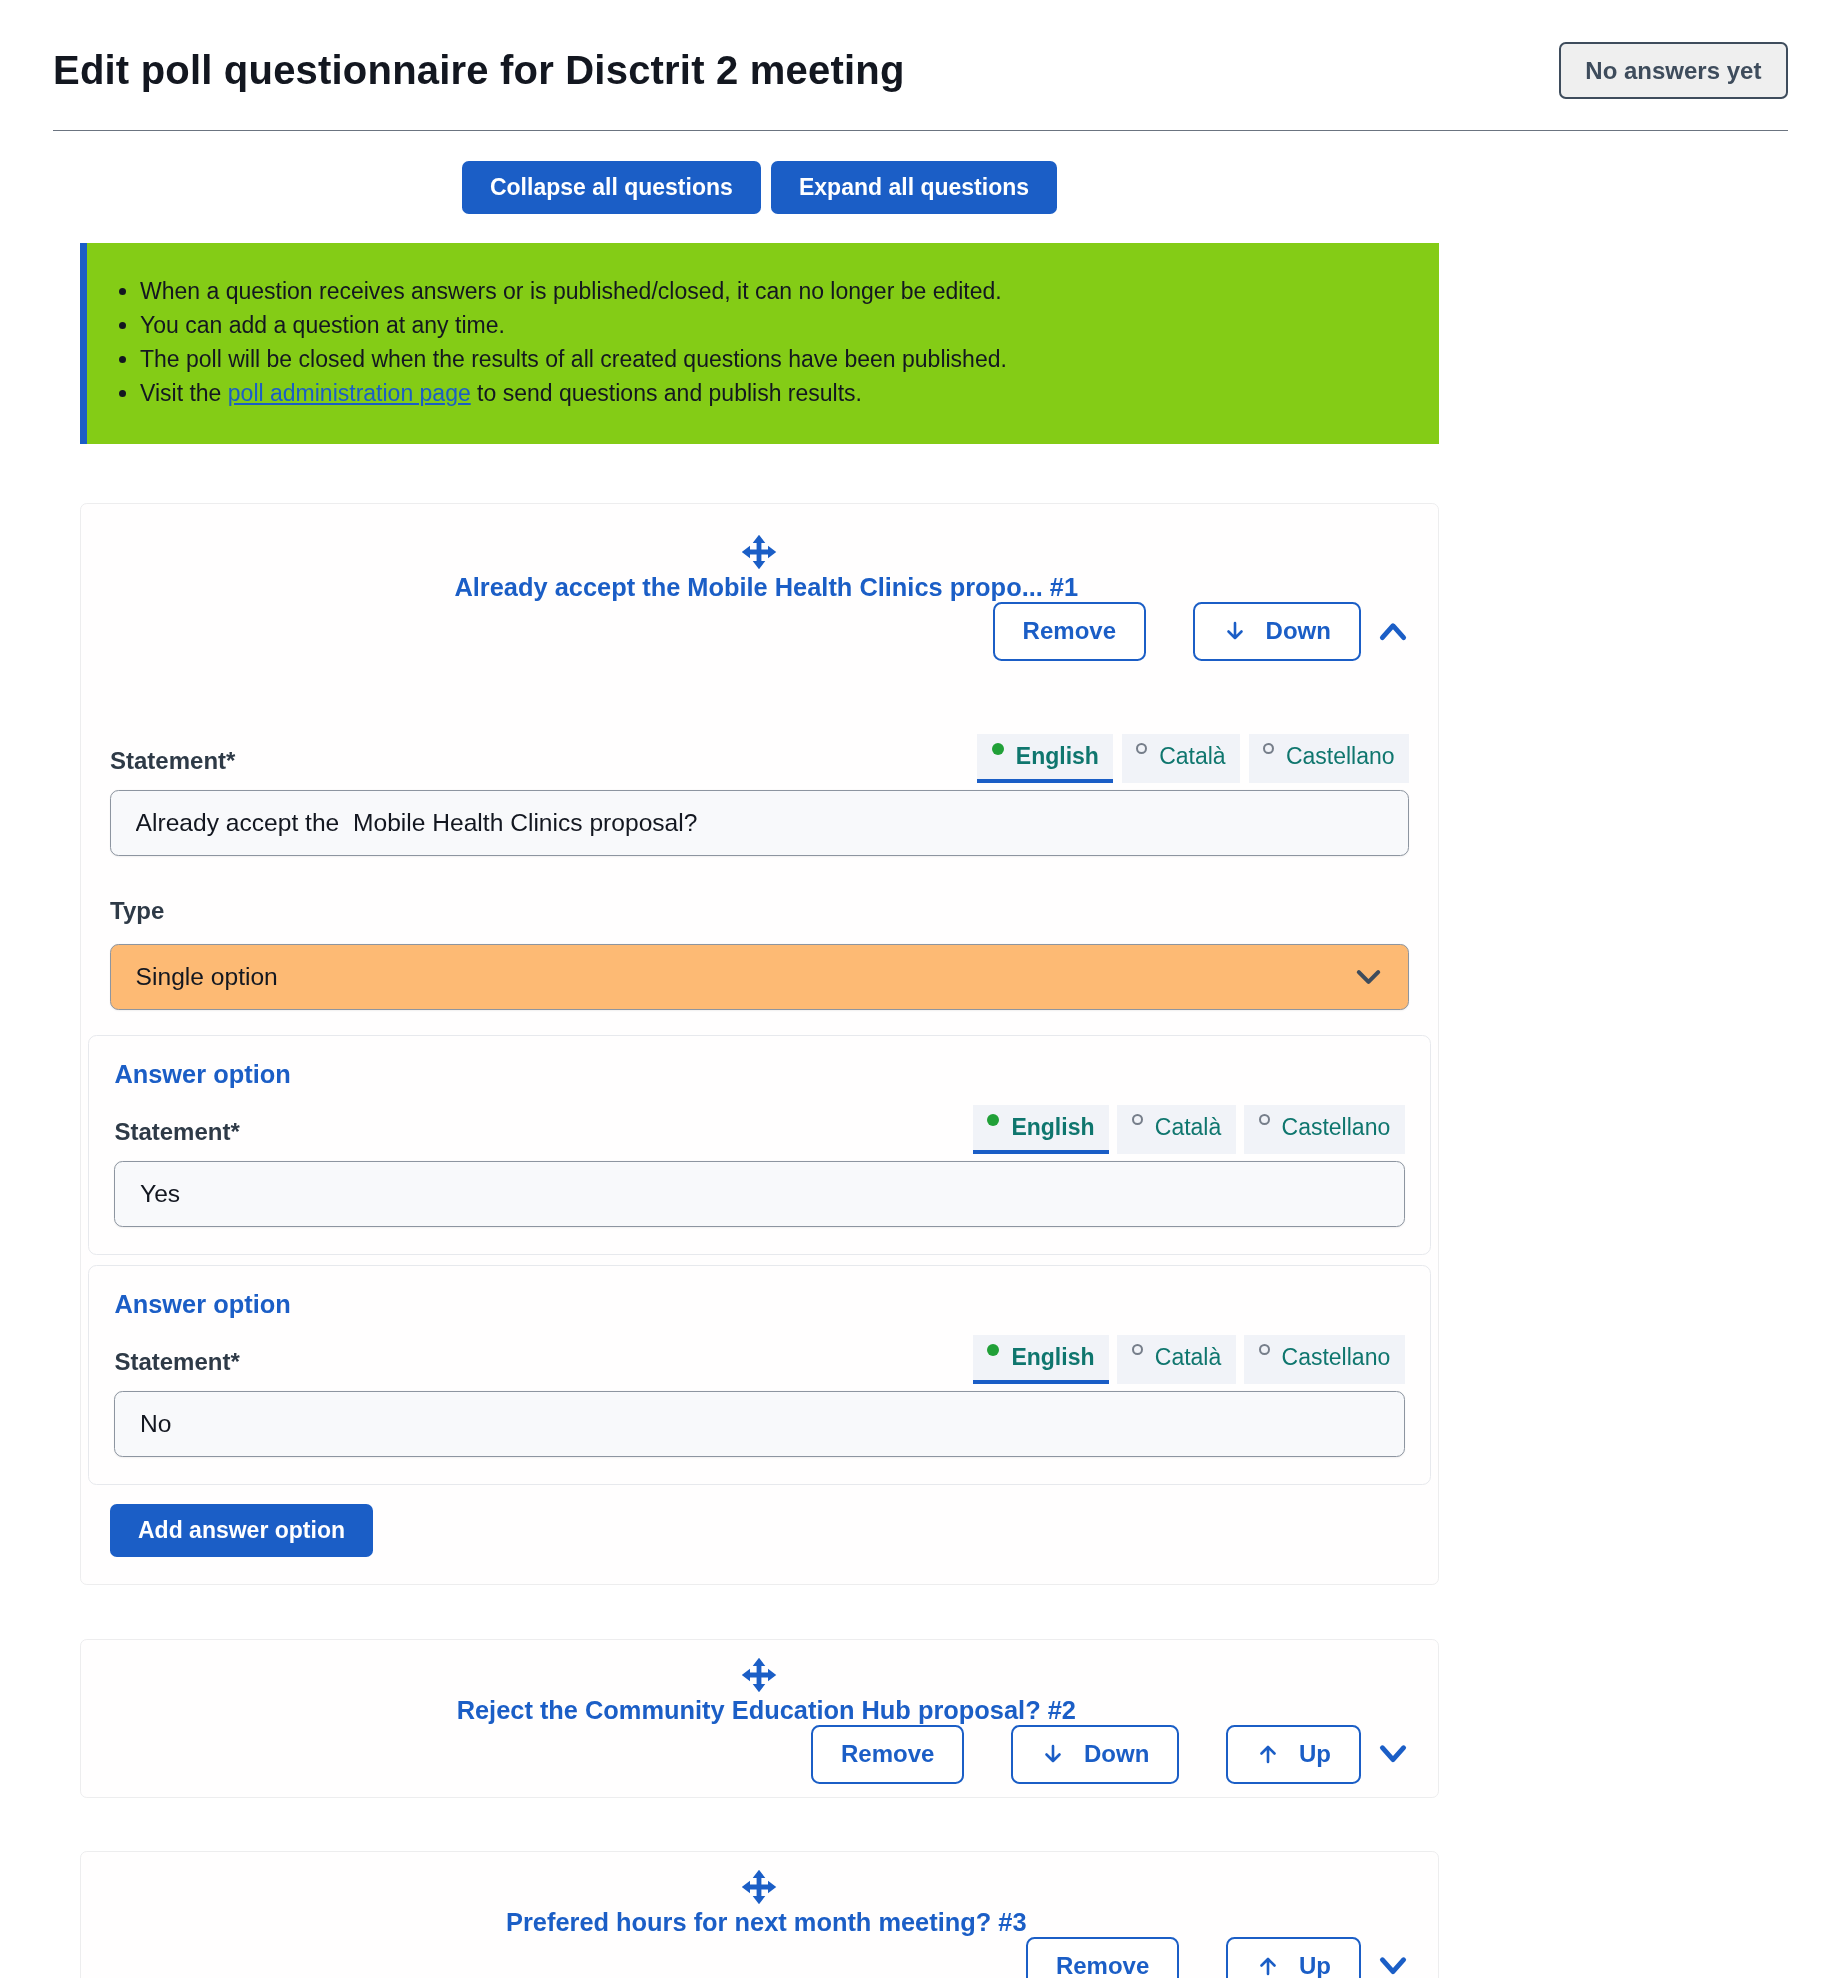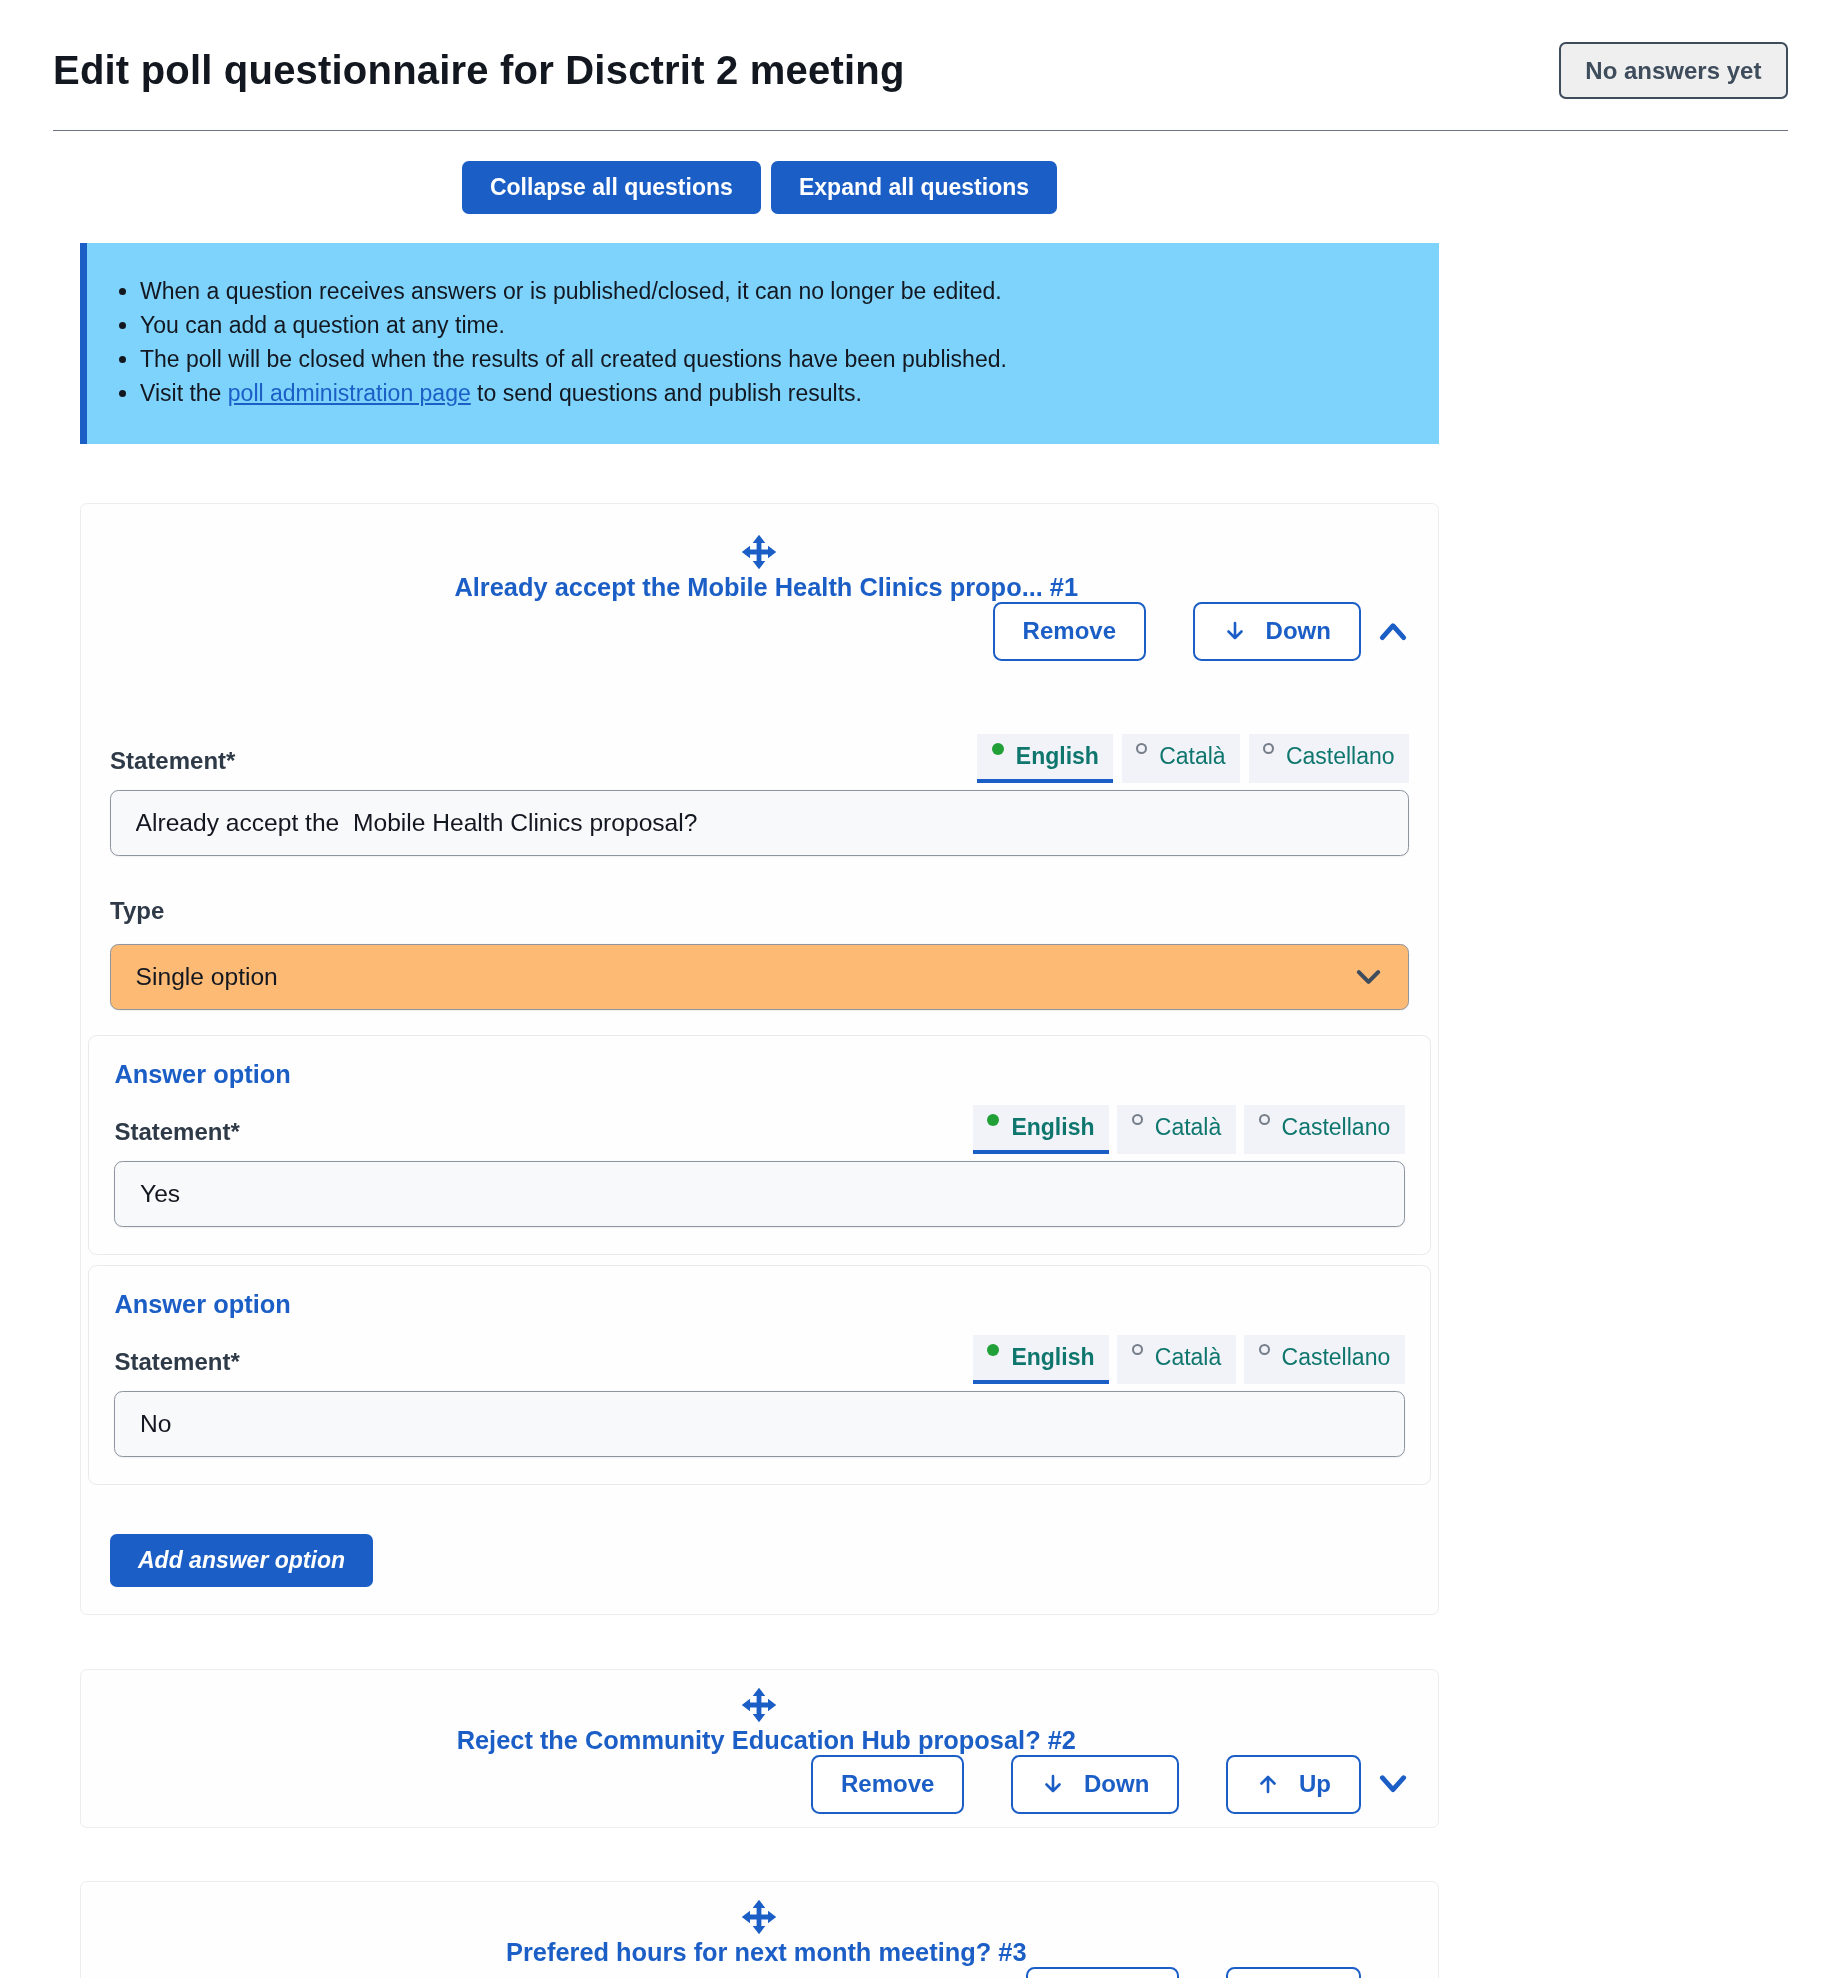--- a/index.html
+++ b/index.html
@@ -29,21 +29,21 @@
   
   .toolbar { display: flex; justify-content: center; gap: 10.2px; margin-top: 30.5px; }
   .btn-primary {
     background: #1b5ec6; color: #ffffff; border: none; border-radius: 6.8px;
     font-family: inherit; font-size: 23px; font-weight: bold;
     height: 53px; padding: 0 28px; cursor: pointer; white-space: nowrap;
   }
 
   
   .info-box {
-    margin-top: 29px; background: #7dd3fc; border-left: 7.6px solid #1b5ec6;
+    margin-top: 29px; background: #84cc16; border-left: 7.6px solid #1b5ec6;
     padding: 30.5px 34px 34px 0;
   }
   .info-box ul { margin: 0; padding-left: 53px; }
   .info-box li { font-size: 23px; line-height: 34px; color: #131720; }
   .info-link { color: #1b5ec6; text-decoration: underline; cursor: pointer; }
 
   
   .q-card {
     border: 1.7px solid #ededee; border-radius: 6.8px; background: #fffefe;
     padding: 27px 29px; margin-top: 59px;
@@ -99,21 +99,21 @@
 
   
   .answer-box {
     border: 1.7px solid #e7e9ed; border-radius: 8.5px;
     margin: 25.4px -22px 0 -22px; padding: 24px 25.4px 27px 25.4px;
   }
   .answer-box + .answer-box { margin-top: 10.2px; }
   .answer-heading { color: #1b5ec6; font-size: 25.4px; font-weight: bold; }
   .answer-box .statement-row { margin-top: 15.3px; }
 
-  .add-answer-btn { margin-top: 49px; font-style: italic; }
+  .add-answer-btn { margin-top: 19px; }
   .add-question-btn { margin: 51px 0 107px 53px; }
 </style>
 </head>
 <body>
 
 
 
 
 
 

